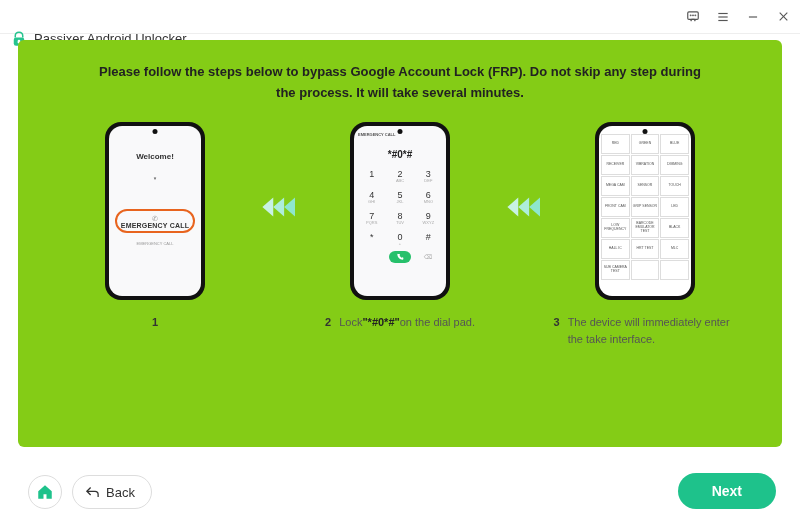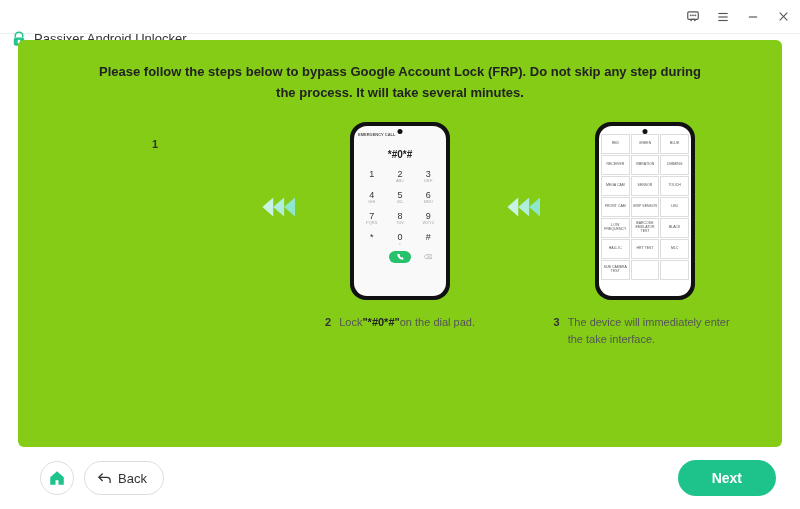--- a/index.html
+++ b/index.html
@@ -42,21 +42,21 @@
 .p2-row-btm{display:flex; justify-content:space-around; align-items:center; margin-top:2px;}
 .p2-call{width:22px; height:12px; background:#27c06b; border-radius:8px; display:flex; align-items:center; justify-content:center;}
 
 .p3-body{flex:1; display:grid; grid-template-columns:repeat(3,1fr); grid-auto-rows:20px; gap:1px; padding:8px 2px 2px 2px; background:#fff;}
 .p3-cell{border:0.5px solid #ddd; display:flex; align-items:center; justify-content:center; font-size:3.5px; color:#555; text-align:center; line-height:1.1; padding:1px;}
 
 .step-text { display:flex; gap:8px; margin-top:14px; font-size:11px; color:#555; line-height:1.55; padding:0 6px;}
 .step-num{font-weight:700; color:#333;}
 .step-body b{color:#222; font-weight:700;}
 
-.footer { position: absolute; left: 16px; right: 0; bottom: 0; height: 62px; display: flex; align-items: center; padding: 0 24px; }
+.footer { position: absolute; left: 4px; right: 0; bottom: 0; height: 62px; display: flex; align-items: flex-end; padding: 0 24px; }
 .home-btn{ width:34px; height:34px; border:1px solid #ddd; border-radius:17px; display:flex; align-items:center; justify-content:center; cursor:pointer; background:#fff;}
 .back-btn{ height:34px; border:1px solid #ddd; border-radius:17px; display:flex; align-items:center; gap:6px; padding:0 16px 0 12px; margin-left:10px; cursor:pointer; background:#fff; font-size:13px; color:#333;}
 .footer-spacer{flex:1;}
 .next-btn{ height:36px; background:#1ec28b; color:#fff; border-radius:18px; padding:8px 34px; display:flex; align-items:center; font-size:14px; font-weight:600; cursor:pointer;}
 </style>
 </head>
 <body>
 
 <div class="titlebar">
   <div class="app-logo">
@@ -98,20 +98,34 @@
     </span>
   </div>
 </div>
 
 <div class="content">
   <div class="heading">Please follow the steps below to bypass Google Account Lock (FRP). Do not skip any step during the process. It will take several minutes.</div>
 
   <div class="steps-row">
 
     <div class="step-col">
+      <div class="phone">
+        <div class="phone-screen">
+          <div class="phone-notch"></div>
+          <div class="p1-body">
+            <div class="p1-welcome">Welcome!</div>
+            <div class="p1-lang">▾</div>
+            <div class="p1-ec-box">
+              <span class="p1-ec-icon">✆</span>
+              <span class="p1-ec-label">EMERGENCY CALL</span>
+            </div>
+            <div class="p1-sub">EMERGENCY CALL</div>
+          </div>
+        </div>
+      </div>
       <div class="step-text">
         <span class="step-num">1</span>
       </div>
     </div>
 
     <div class="arrow">
       <svg width="34" height="30" viewBox="0 0 50 40">
           <path d="M2 20 L18 6 L18 34 Z" fill="#c8f2e4"></path>
           <path d="M18 20 L34 6 L34 34 Z" fill="#aeeedb"></path>
           <path d="M34 20 L50 6 L50 34 Z" fill="#8ee7cd"></path>

